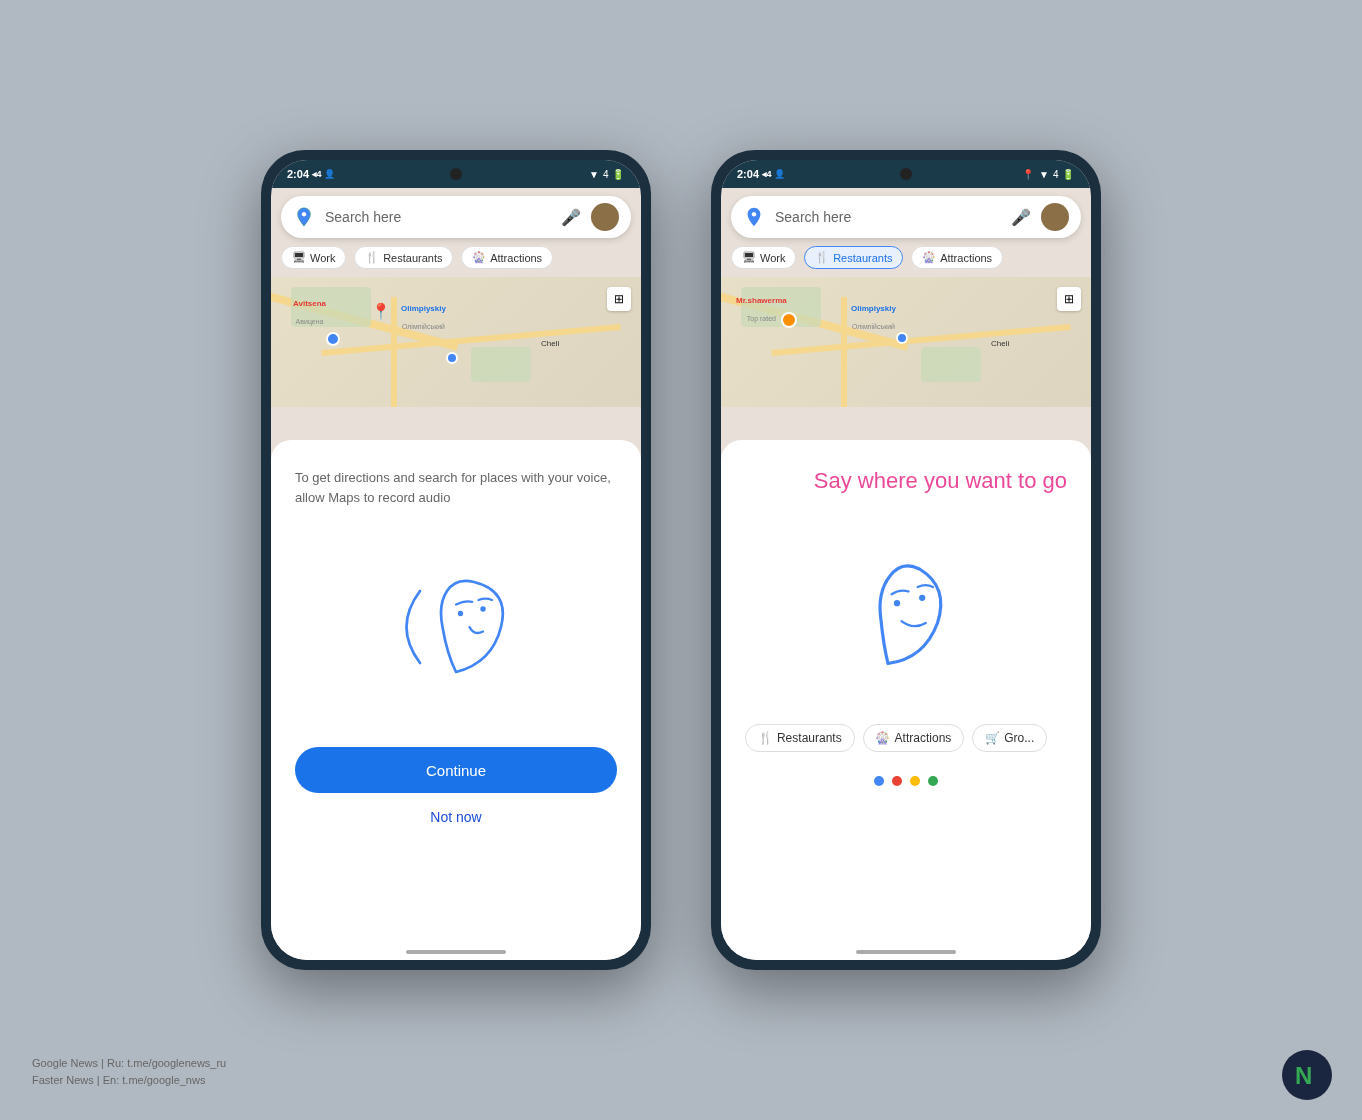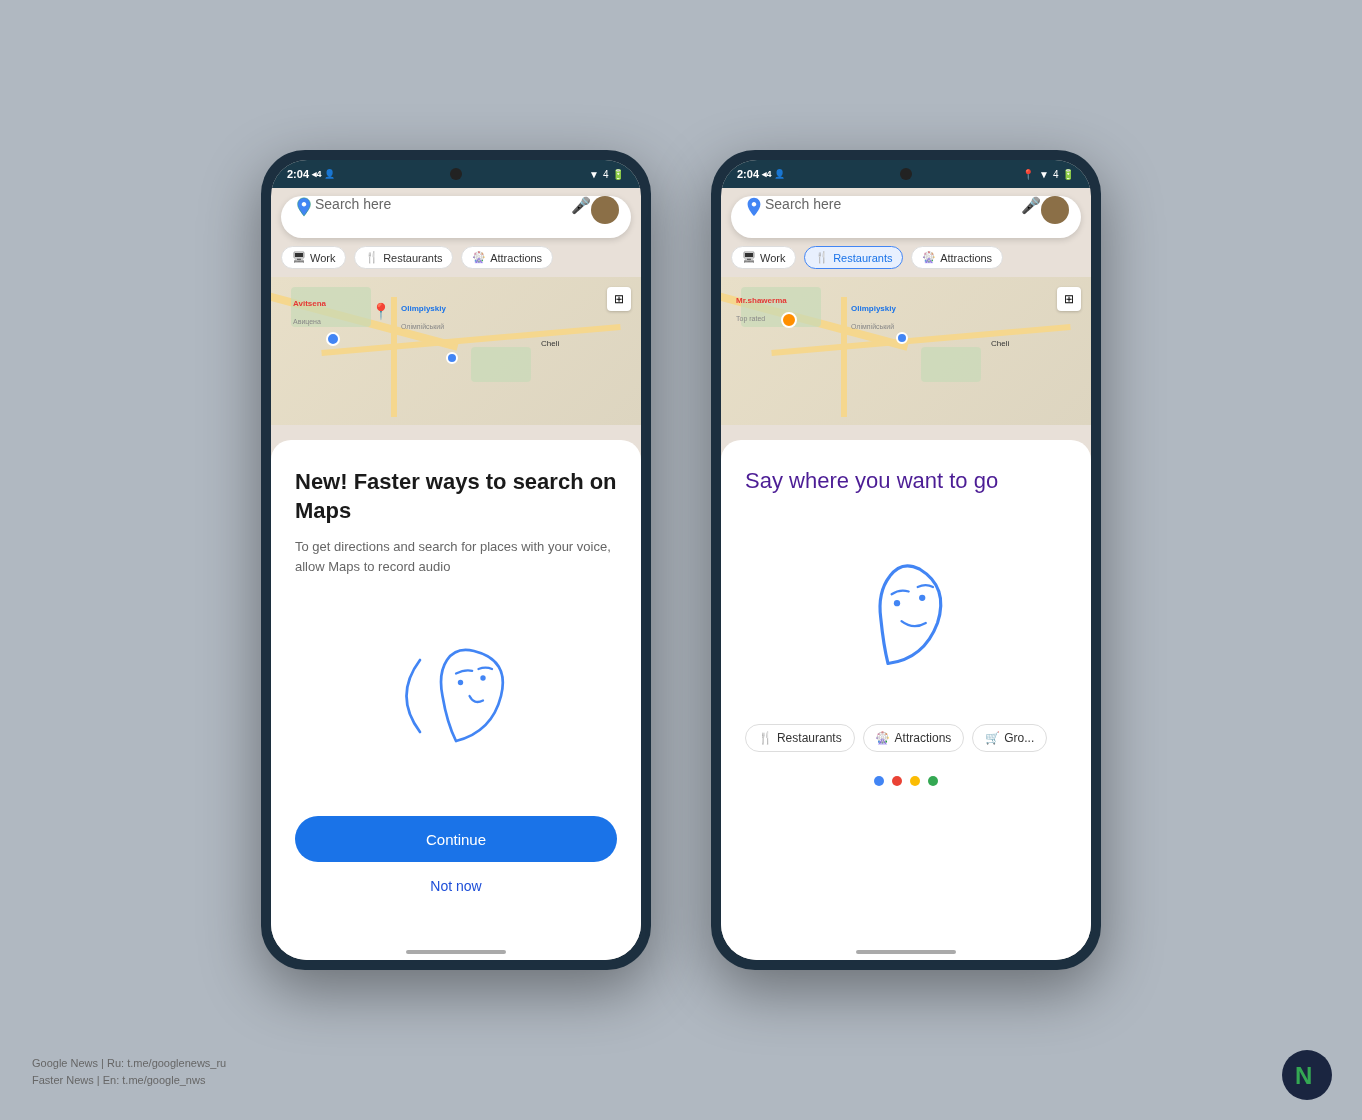--- a/index.html
+++ b/index.html
@@ -72,22 +72,23 @@
       top: 50%;
       transform: translate(-50%, -50%);
     }
     
     .search-bar {
       background: white;
       margin: 8px 10px;
       border-radius: 24px;
       height: 42px;
       display: flex;
-      align-items: flex-start;
+      align-items: center;
       padding: 0 12px;
+      gap: 10px;
       box-shadow: 0 2px 6px rgba(0,0,0,0.15);
     }
     .google-maps-icon {
       width: 22px;
       height: 22px;
       flex-shrink: 0;
     }
     .search-text {
       flex: 1;
       color: #666;
@@ -123,24 +124,25 @@
       white-space: nowrap;
       color: #333;
     }
     .chip.active {
       background: #e8f0fe;
       border-color: #4285f4;
       color: #1a73e8;
     }
     
     .map-area {
-      height: 148px;
+      height: 130px;
       background: #ffffff;
       position: relative;
       overflow: hidden;
+      text-align: center;
     }
     
     .bottom-sheet {
       background: white;
       border-radius: 20px 20px 0 0;
       position: absolute;
       bottom: 0;
       left: 0;
       right: 0;
       padding: 28px 24px 24px;
@@ -192,22 +194,23 @@
       width: 100%;
       height: 40px;
       font-size: 14px;
       cursor: pointer;
       margin-top: 4px;
     }
     
     .say-title {
       font-size: 22px;
       font-weight: 500;
-      color: #4c1d95;
+      color: #ec4899;
       margin-bottom: 30px;
+      text-align: right;
     }
     .suggestion-chips {
       display: flex;
       gap: 8px;
       margin-top: 10px;
       overflow: hidden;
     }
     .sugg-chip {
       border: 1px solid #ddd;
       border-radius: 20px;
@@ -338,21 +341,20 @@
 
         <div style="position:absolute;top:55px;left:55px;width:14px;height:14px;background:#4285f4;border-radius:50%;border:2px solid white;"></div>
         <div style="position:absolute;top:75px;left:175px;width:12px;height:12px;background:#4285f4;border-radius:50%;border:2px solid white;"></div>
 
         <div style="position:absolute;top:25px;left:100px;font-size:16px;">📍</div>
 
         <div style="position:absolute;top:10px;right:10px;background:white;border-radius:4px;width:24px;height:24px;display:flex;align-items:center;justify-content:center;font-size:12px;box-shadow:0 1px 3px rgba(0,0,0,0.2);">⊞</div>
       </div>
 
       <div class="bottom-sheet">
-        <h2 class="sheet-title">New! Faster ways to search on Maps</h2>
         <p class="sheet-subtitle">To get directions and search for places with your voice, allow Maps to record audio</p>
         
         <div class="face-container">
           <svg class="face-svg" viewBox="0 0 200 160">
 
             <path d="M60 120 Q30 80 60 40" stroke="#4285f4" stroke-width="3" fill="none" stroke-linecap="round"></path>
 
             <path d="M100 130 Q140 120 150 80 Q160 40 120 30 Q100 25 90 40 Q80 55 85 80 Q90 110 100 130" stroke="#4285f4" stroke-width="3" fill="none" stroke-linecap="round"></path>
 
             <circle cx="105" cy="65" r="3" fill="#4285f4"></circle>

